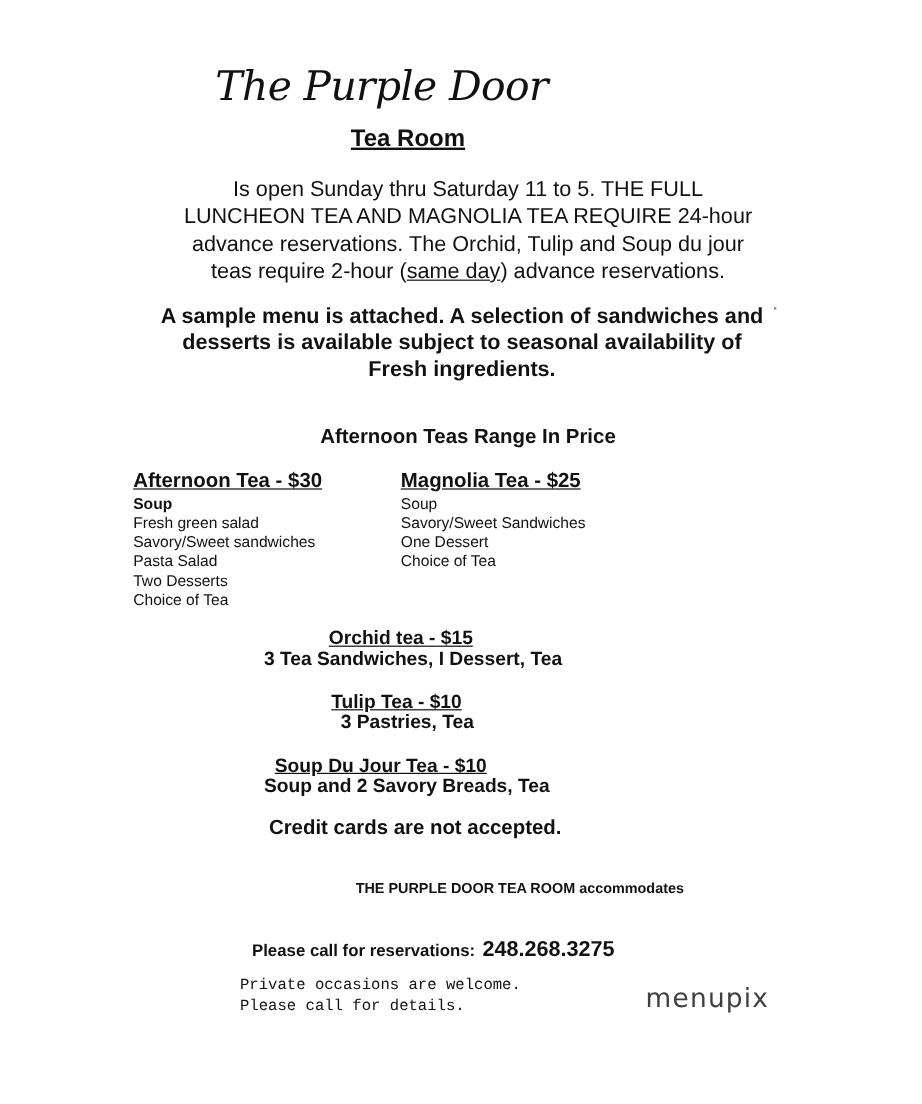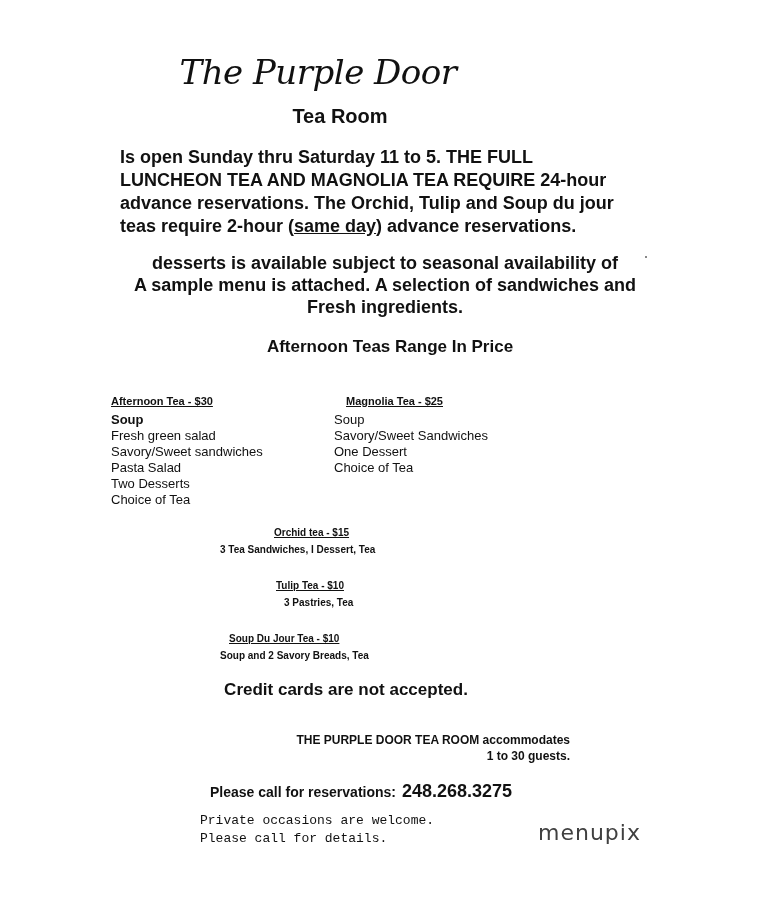--- a/index.html
+++ b/index.html
@@ -1,29 +1,29 @@
 <!DOCTYPE html>
 <html><head>
 <meta charset="utf-8">
 <style>
   html, body { margin:0; padding:0; background:#ffffff; }
   body { width:768px; height:920px; position:relative; overflow:hidden; font-family:"Liberation Sans", sans-serif; color:#111; }
   .abs { position:absolute; }
   .script-title { left:0; width:636px; top:52px; font-family:"DejaVu Serif", serif; font-style:italic; font-size:34px; letter-spacing:-0.5px; text-align:center; color:#111; }
-  .sub-title { left:0; width:680px; top:105px; font-size:20px; font-weight:bold; text-align:center; }
-  .intro { left:120px; width:540px; top:146px; font-size:18px; font-weight:bold; line-height:23px; }
+  .sub-title { left:0; width:680px; top:105px; font-size:20px; font-weight:bold; text-align:center;text-decoration:underline; }
+  .intro { left:120px; width:540px; top:146px; font-size:18px; font-weight:normal; line-height:23px; text-align:center; }
   .intro u { text-decoration:underline; }
   .sample { left:100px; width:570px; top:252px; font-size:18px; font-weight:bold; line-height:22px; text-align:center; }
-  .range { left:200px; width:380px; top:336px; font-size:17px; font-weight:bold; line-height:21px; text-align:center; }
+  .range { left:200px; width:380px; top:353px; font-size:17px; font-weight:bold; line-height:21px; text-align:center; }
   .col { font-size:13px; line-height:16px; }
-  .col-h { font-size:11px; font-weight:bold; text-decoration:underline; margin-bottom:3px; }
+  .col-h { font-size:17px; font-weight:bold; text-decoration:underline; margin-bottom:3px; }
   .col-left { left:111px; top:393px; }
   .col-right { left:334px; top:393px; }
   .bold-first { font-weight:bold; }
-  .tea-block { font-size:10px; font-weight:bold; line-height:17px; }
+  .tea-block { font-size:16px; font-weight:bold; line-height:17px; }
   .tea-block .h { text-decoration:underline; }
   .credit { left:0; width:692px; top:680px; font-size:17px; font-weight:bold; text-align:center; }
   .accom { left:170px; width:400px; top:732px; font-size:12px; font-weight:bold; line-height:16px; text-align:right; }
   .reserve { left:210px; top:781px; font-size:14px; font-weight:bold; white-space:nowrap; }
   .reserve .phone { font-size:18px; margin-left:6px; }
   .private { left:200px; width:340px; top:812px; font-family:Liberation Mono, monospace; font-size:13px; line-height:18px; text-align:left; }
   .watermark { left:538px; top:820px; font-size:22px; color:#404040; font-family:"DejaVu Sans", sans-serif; letter-spacing:1px; }
   .dot { left:645px; top:256px; width:2px; height:2px; background:#888; }
 </style>
 </head>
@@ -35,41 +35,41 @@
 <div class="abs intro">
   <div>Is open Sunday thru Saturday 11 to 5.  THE FULL</div>
   <div>LUNCHEON TEA AND MAGNOLIA TEA REQUIRE 24-hour</div>
   <div>advance reservations. The Orchid, Tulip and Soup du jour</div>
   <div><span>teas require 2-hour (</span><u>same day</u><span>) advance reservations.</span></div>
 </div>
 
 <div class="abs dot"></div>
 
 <div class="abs sample">
+  <div>A sample menu is attached.  A selection of sandwiches and</div>
   <div>desserts is available subject to seasonal availability of</div>
-  <div>A sample menu is attached.  A selection of sandwiches and</div>
   <div>Fresh ingredients.</div>
 </div>
 
 <div class="abs range">
   <div>Afternoon Teas Range In Price</div>
 </div>
 
 <div class="abs col col-left">
   <div class="col-h">Afternoon Tea - $30</div>
   <div class="bold-first">Soup</div>
   <div>Fresh green salad</div>
   <div>Savory/Sweet sandwiches</div>
   <div>Pasta Salad</div>
   <div>Two Desserts</div>
   <div>Choice of Tea</div>
 </div>
 
 <div class="abs col col-right">
-  <div class="col-h" style="margin-left:12px;">Magnolia Tea -  $25</div>
+  <div class="col-h" style="">Magnolia Tea -  $25</div>
   <div>Soup</div>
   <div>Savory/Sweet Sandwiches</div>
   <div>One Dessert</div>
   <div>Choice of Tea</div>
 </div>
 
 <div class="abs tea-block" style="left:220px; top:524px;">
   <div class="h" style="margin-left:54px;">Orchid tea - $15</div>
   <div>3 Tea Sandwiches, I Dessert, Tea</div>
 </div>
@@ -81,21 +81,20 @@
 
 <div class="abs tea-block" style="left:220px; top:630px;">
   <div class="h" style="margin-left:9px;">Soup Du Jour Tea - $10</div>
   <div>Soup and 2 Savory Breads, Tea</div>
 </div>
 
 <div class="abs credit">Credit cards are not accepted.</div>
 
 <div class="abs accom">
   <div>THE PURPLE DOOR TEA ROOM accommodates</div>
-  <div>1 to 30 guests.</div>
 </div>
 
 <div class="abs reserve">
   <span>Please call for reservations:</span><span class="phone">248.268.3275</span>
 </div>
 
 <div class="abs private">
   <div>Private occasions are welcome.</div>
   <div>Please call for details.</div>
 </div>

